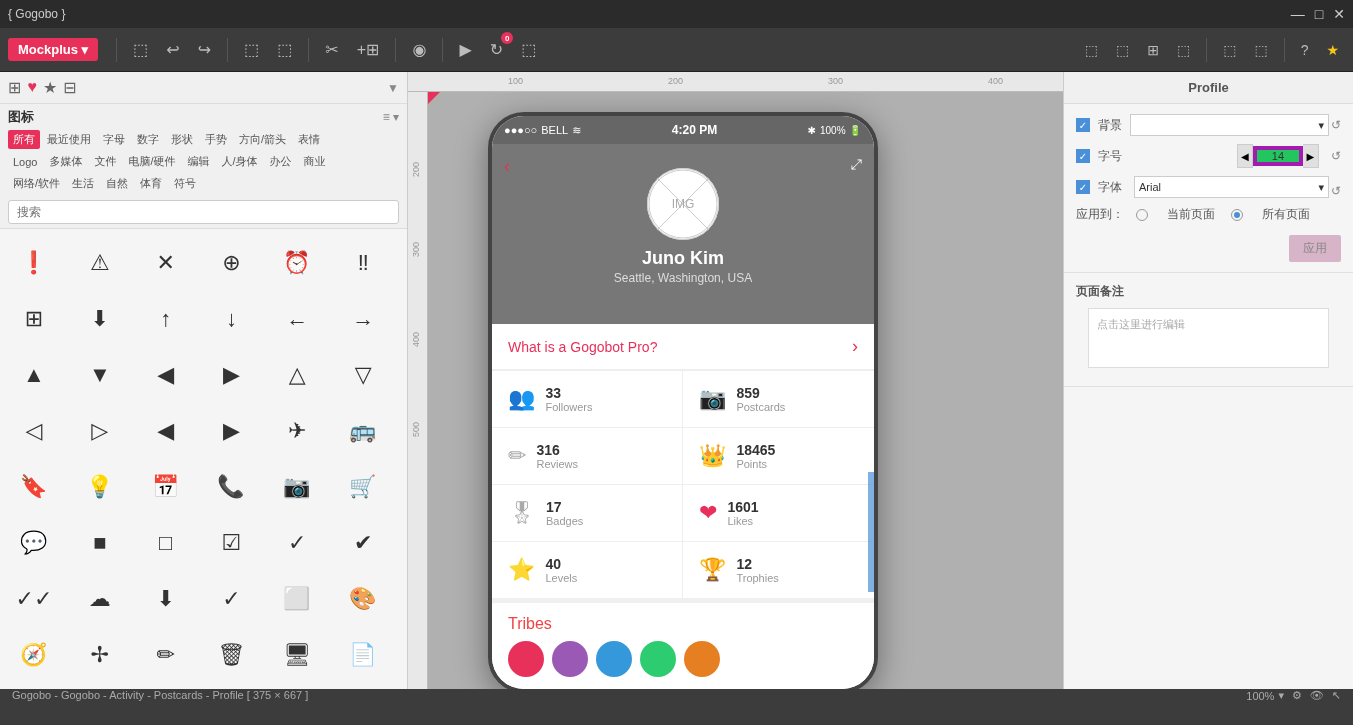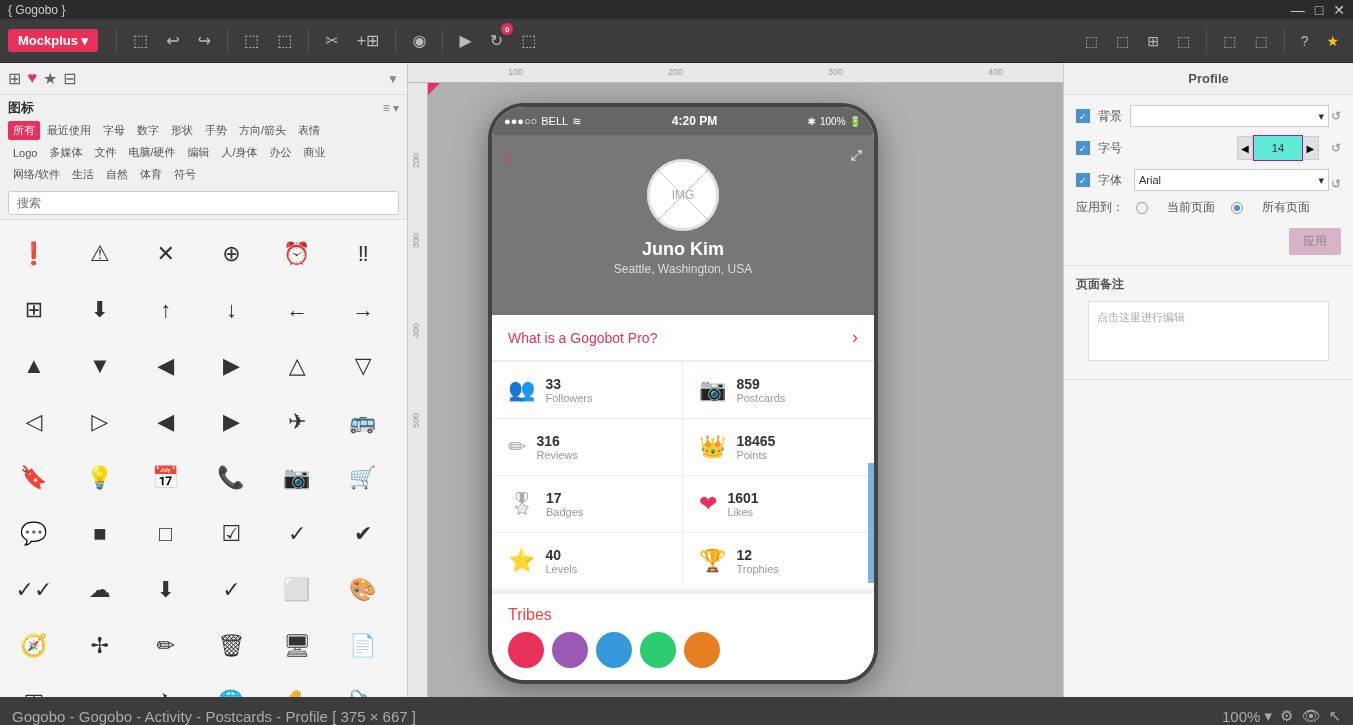--- a/index.html
+++ b/index.html
@@ -2,21 +2,21 @@
 <html><head>
   <meta charset="utf-8">
   <style>
     * { margin: 0; padding: 0; box-sizing: border-box; }
     body { font-family: Arial, sans-serif; background: #e8e8e8; width: 1353px; height: 725px; overflow: hidden; display: flex; flex-direction: column; }
 
     
     .title-bar {
       background: #2b2b2b;
       color: #ccc;
-      height: 19px;
+      height: 28px;
       display: flex;
       align-items: center;
       justify-content: space-between;
       padding: 0 8px;
       font-size: 12px;
       flex-shrink: 0;
     }
     .title-bar-left { display: flex; align-items: center; gap: 6px; }
     .title-bar-right { display: flex; gap: 10px; }
     .title-bar-right span { cursor: pointer; font-size: 14px; }
@@ -367,23 +367,23 @@
       background: white;
       font-size: 11px;
       color: #333;
       padding: 0 4px;
       display: flex;
       align-items: center;
       justify-content: space-between;
     }
     .rp-number {
       width: 50px;
-      height: 26px;
-      border: 1px solid #a21caf;
-      background: #5eead4;
+      height: 20px;
+      border: 4px solid #a21caf;
+      background: #22c55e;
       font-size: 11px;
       color: #333;
       text-align: center;
       display: flex;
       align-items: center;
       justify-content: center;
     }
     .rp-spin-btn { width: 16px; height: 24px; background: #e0e0e0; border: 1px solid #ccc; display: flex; align-items: center; justify-content: center; font-size: 10px; cursor: pointer; }
 
     .rp-apply-btn {
@@ -408,27 +408,27 @@
       font-size: 11px;
       color: #aaa;
       border: 1px solid #ddd;
       background: white;
       min-height: 60px;
       margin: 8px 12px;
     }
 
     
     .bottom-bar {
-      height: 28px;
+      height: 36px;
       background: #3c3c3c;
       display: flex;
-      align-items: flex-end;
+      align-items: flex-start;
       justify-content: space-between;
       padding: 0 12px;
-      font-size: 15px;
+      font-size: 11px;
       color: #aaa;
       flex-shrink: 0;
     }
     .bottom-bar-right { display: flex; align-items: center; gap: 8px; }
     .zoom-select { display: flex; align-items: center; gap: 4px; }
 
     
     .notif-dot {
       position: relative;
       display: inline-block;

